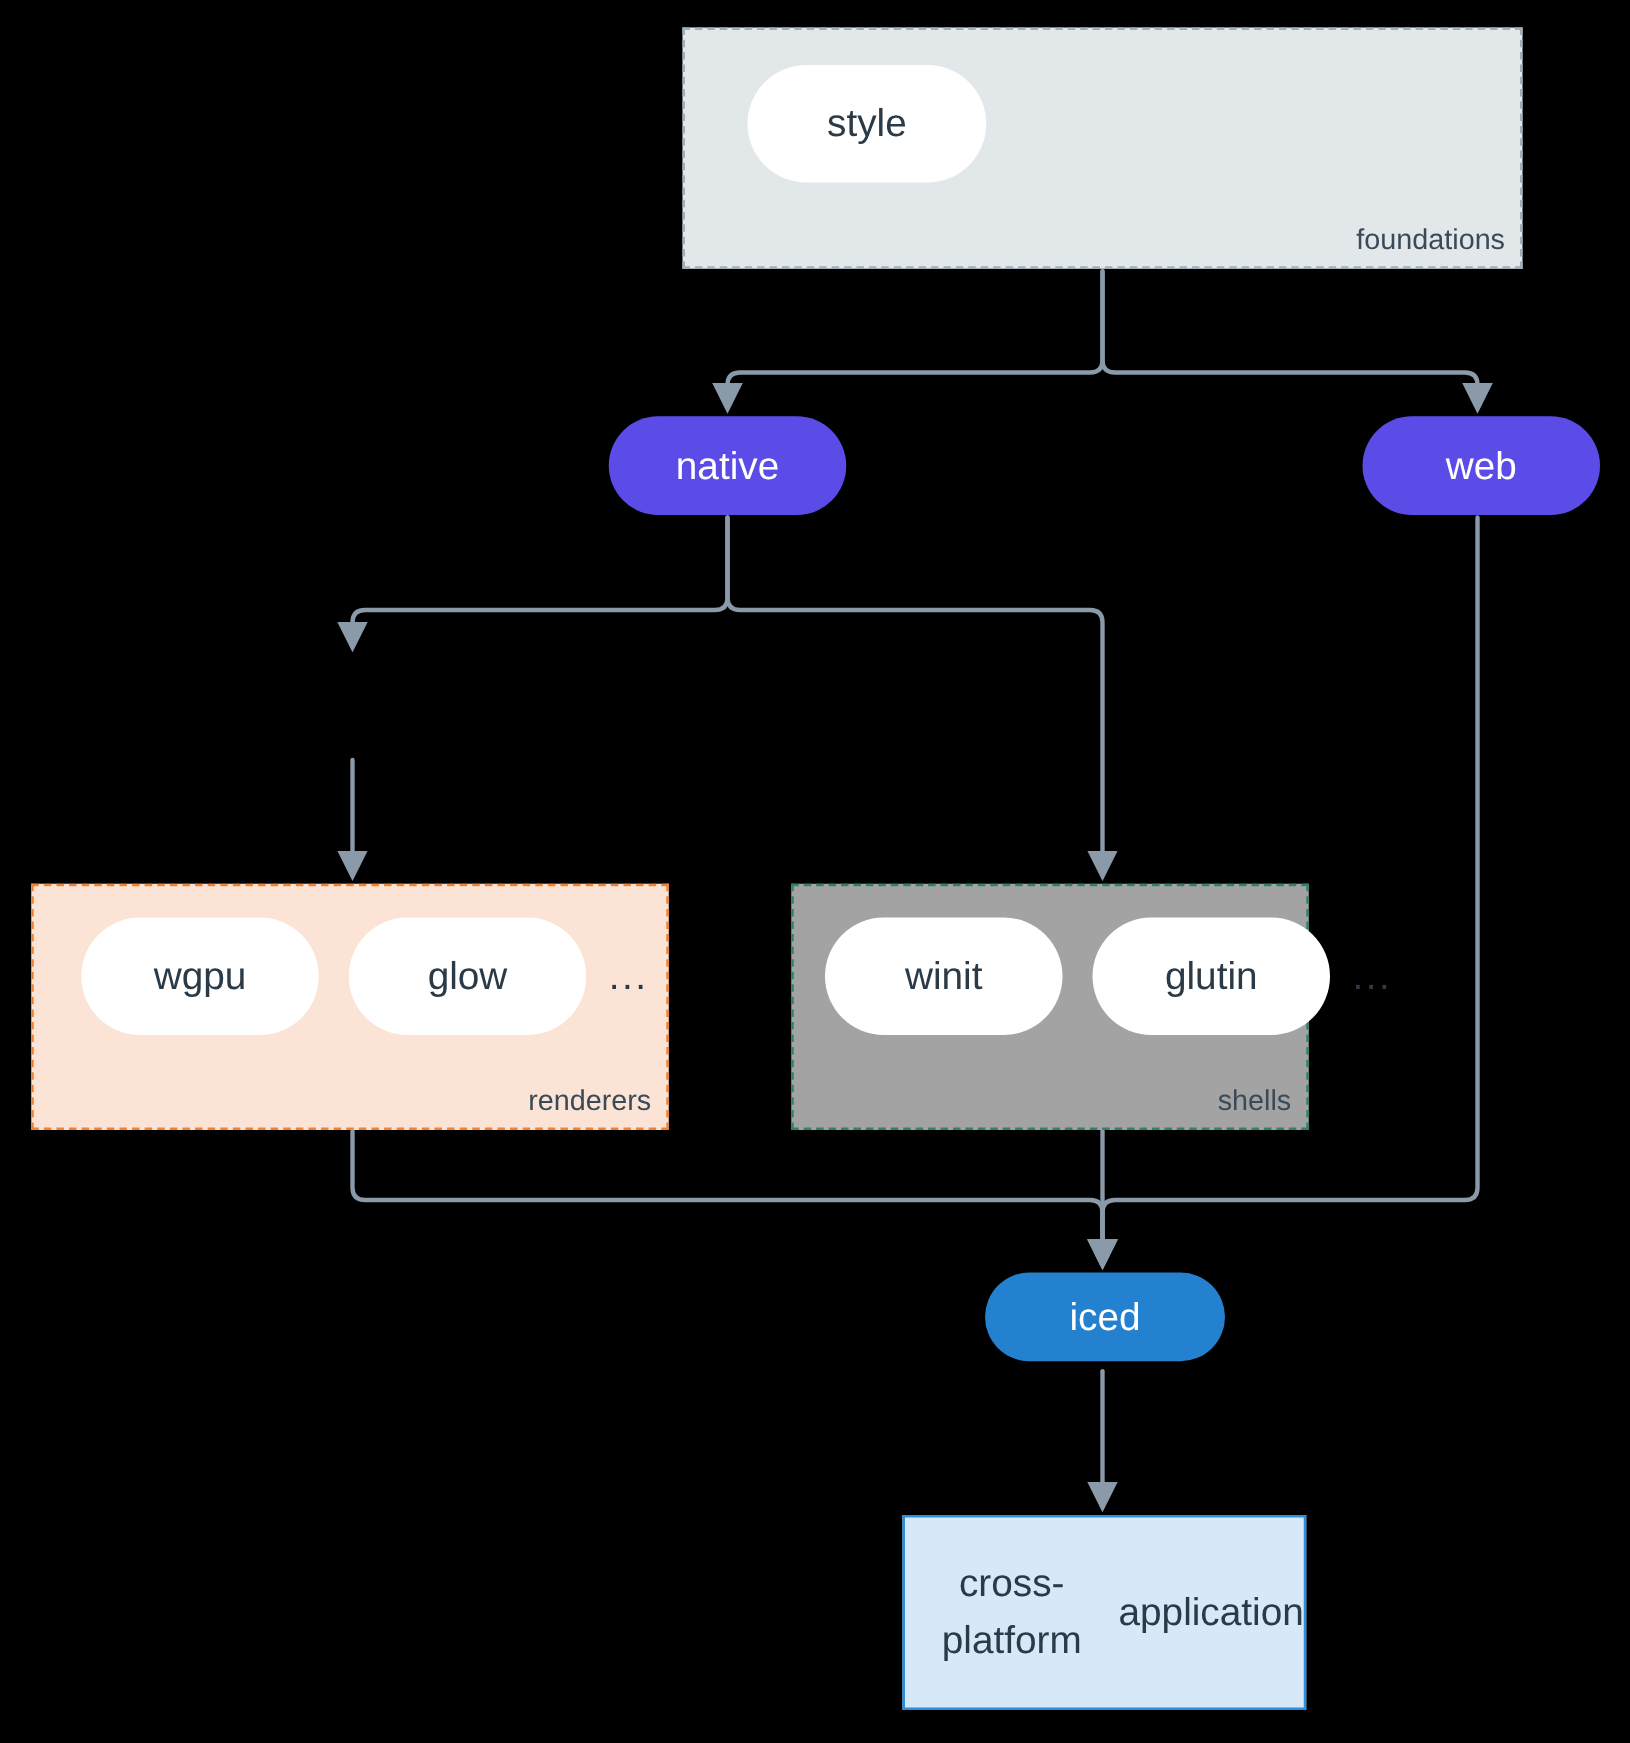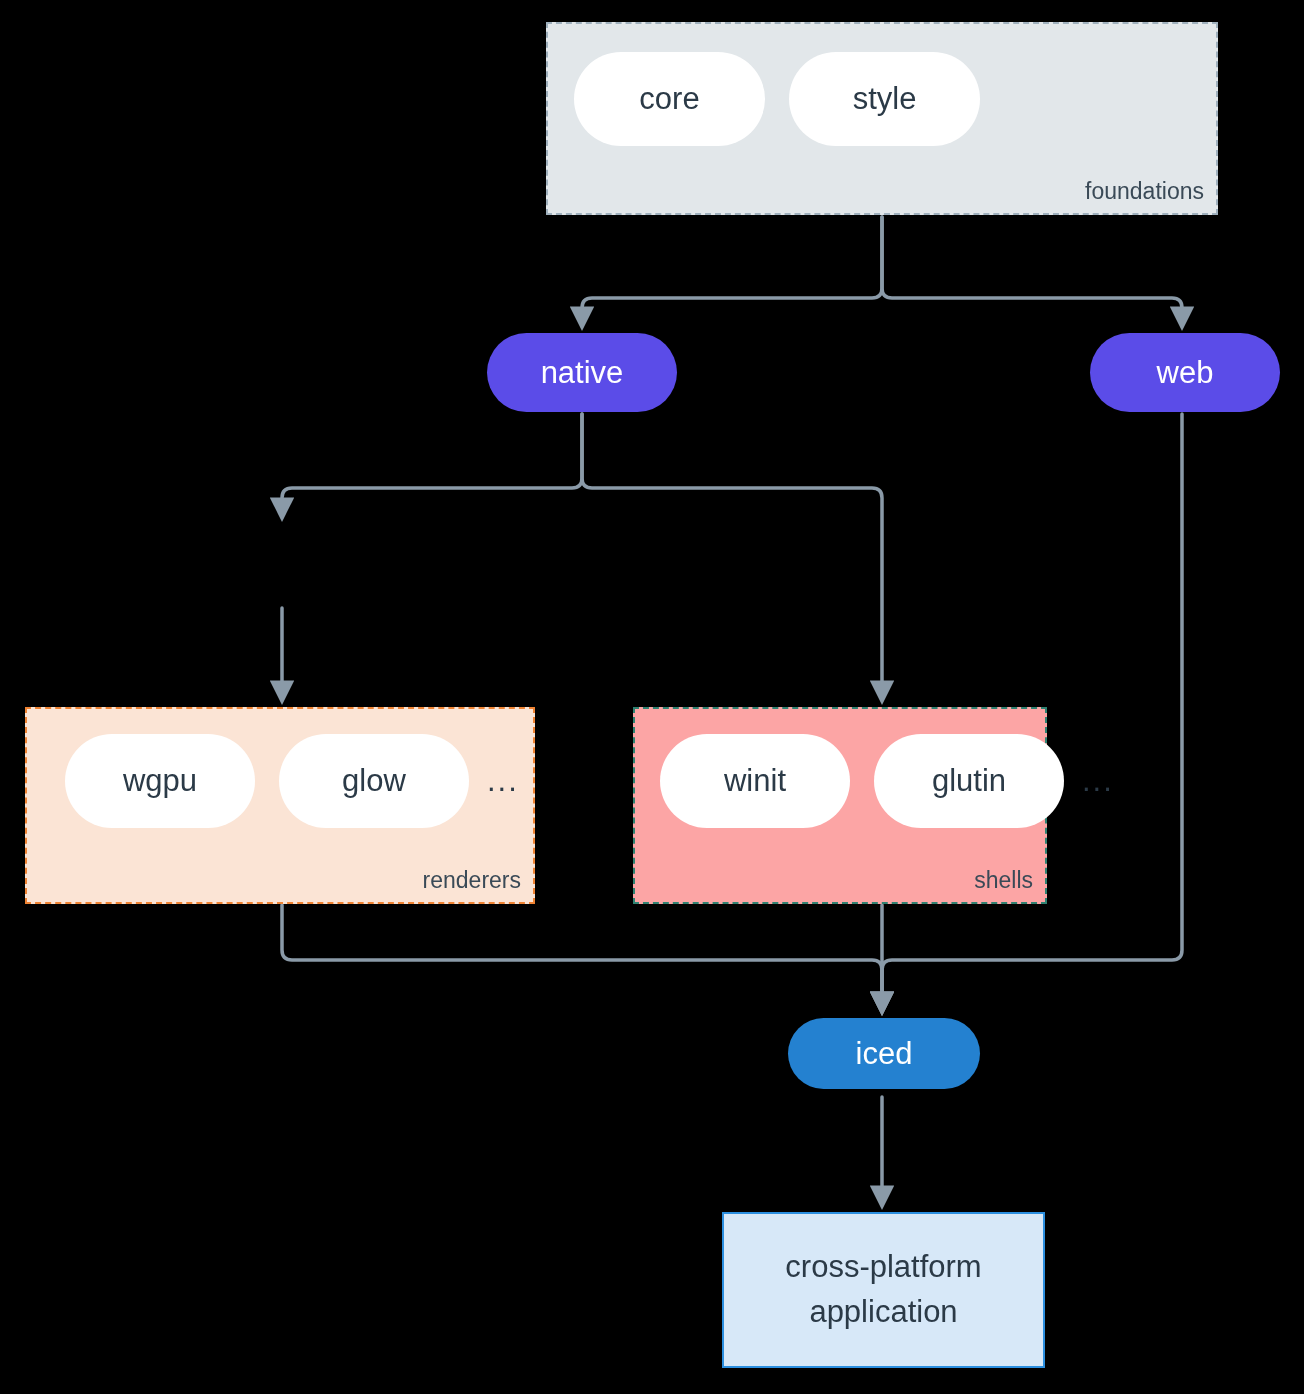--- a/index.html
+++ b/index.html
@@ -37,21 +37,21 @@
   }
   .group-renderers {
     left: 25px;   top: 707px;
     width: 510px; height: 197px;
     background: #fbe4d5;
     border: 2px dashed #ef8333;
   }
   .group-shells {
     left: 633px;  top: 707px;
     width: 414px; height: 197px;
-    background: #fca5a5;
+    background: #a3a3a3;
     border: 2px dashed #2f8272;
   }
   .group-label {
     position: absolute;
     right: 12px;
     bottom: 8px;
     font-size: 23px;
     color: #3a4a57;
     white-space: nowrap;
   }
@@ -117,21 +117,20 @@
 
   
   .app-box {
     position: absolute;
     left: 722px; top: 1212px;
     width: 323px; height: 156px;
     background: #d7e8f8;
     border: 2px solid #2b8fe0;
     box-sizing: border-box;
     display: flex;
-    flex-direction: column;
     align-items: center;
     justify-content: center;
     color: #2b3a47;
     font-size: 31px;
     line-height: 1.45;
     text-align: center;
   }
 </style>
 </head>
 <body>
@@ -161,21 +160,20 @@
       <path d="M 882 905 L 882 1011" marker-end="url(#arrow)"></path>
 
       <path d="M 1182 414 L 1182 950 Q 1182 960 1172 960 L 892 960 Q 882 960 882 970 L 882 1011" marker-end="url(#arrow)"></path>
 
       <path d="M 882 1097 L 882 1205" marker-end="url(#arrow)"></path>
     </g>
   </svg>
 
   <div class="group group-foundations">
     <div class="leaf-row" style="left:26px; top:28px;">
-      <div class="leaf" style="width:191px;">core</div>
       <div class="leaf" style="width:191px; margin-left:24px;">style</div>
     </div>
     <div class="group-label">foundations</div>
   </div>
 
   <div class="group group-renderers">
     <div class="leaf-row" style="left:38px; top:25px;">
       <div class="leaf" style="width:190px;">wgpu</div>
       <div class="leaf" style="width:190px; margin-left:24px;">glow</div>
       <div class="ellipsis">...</div>

